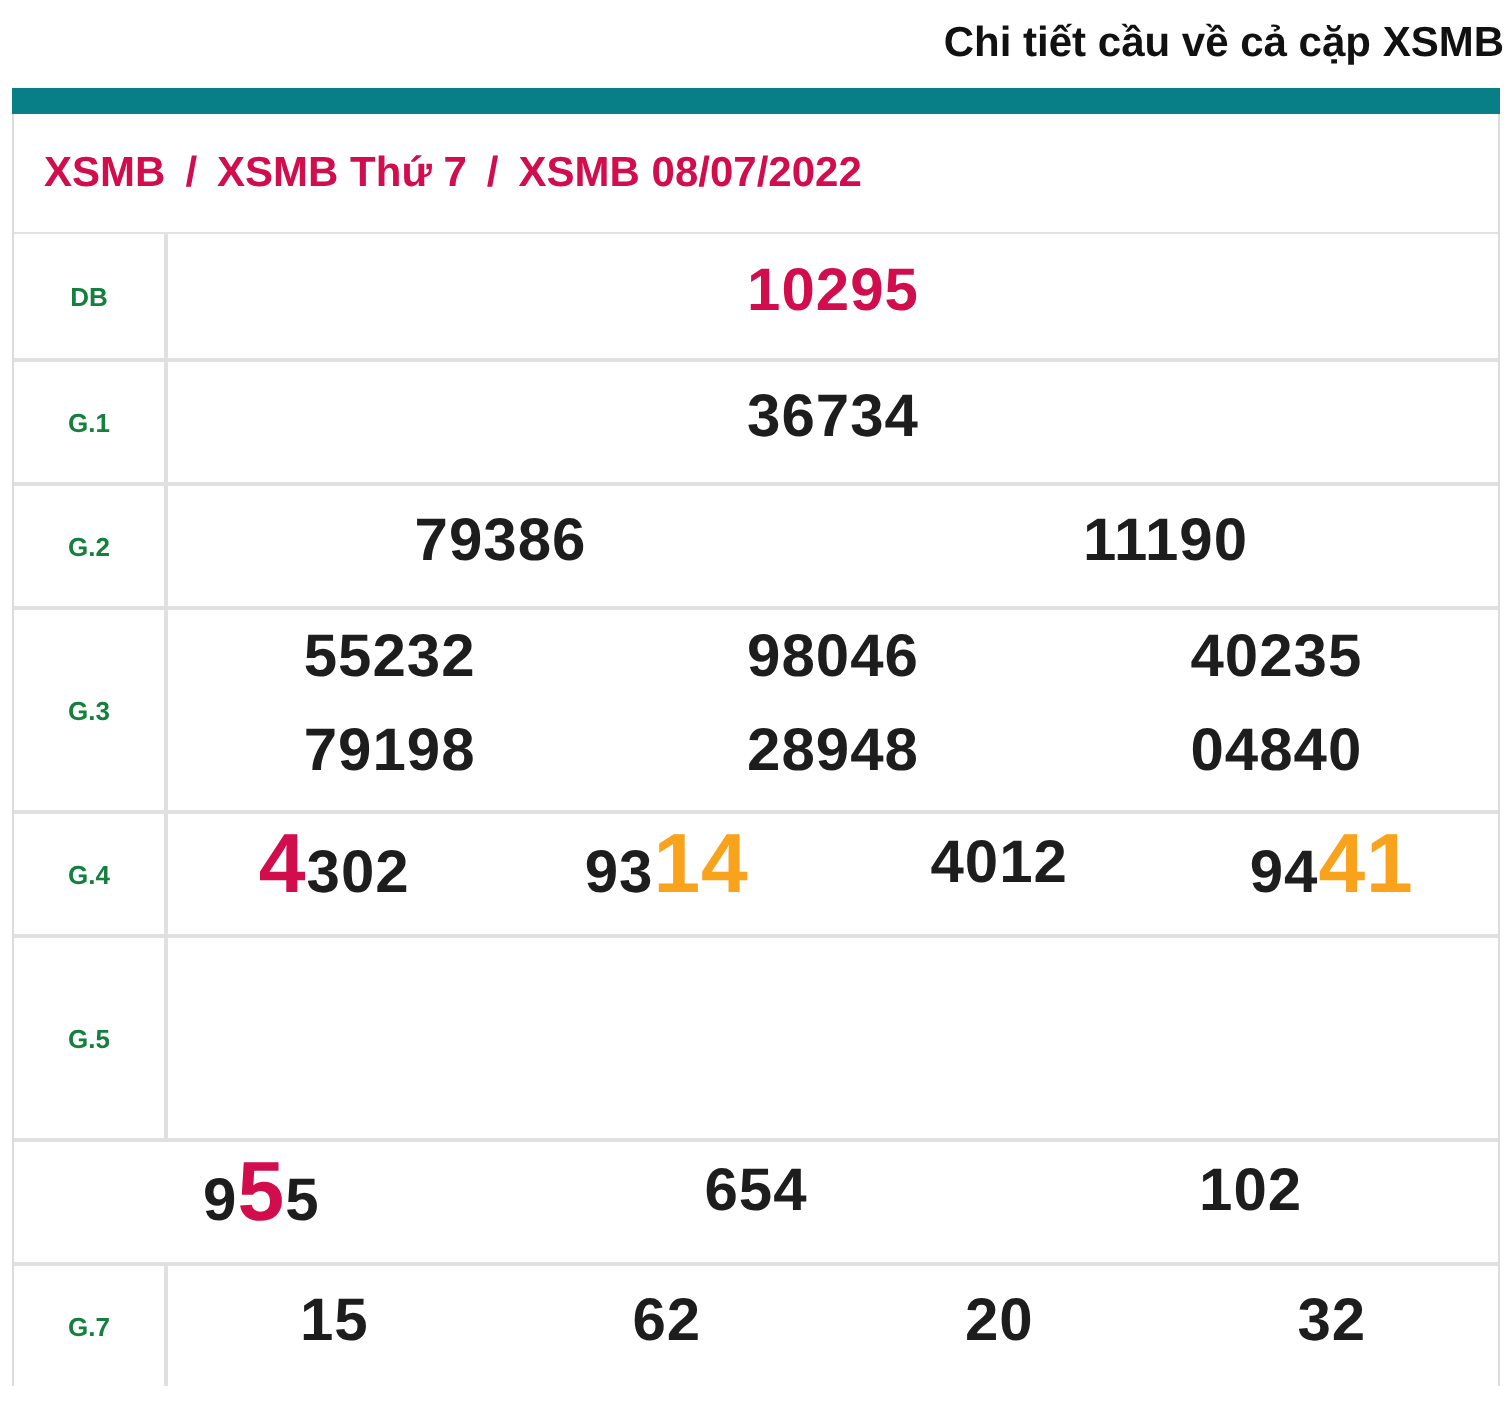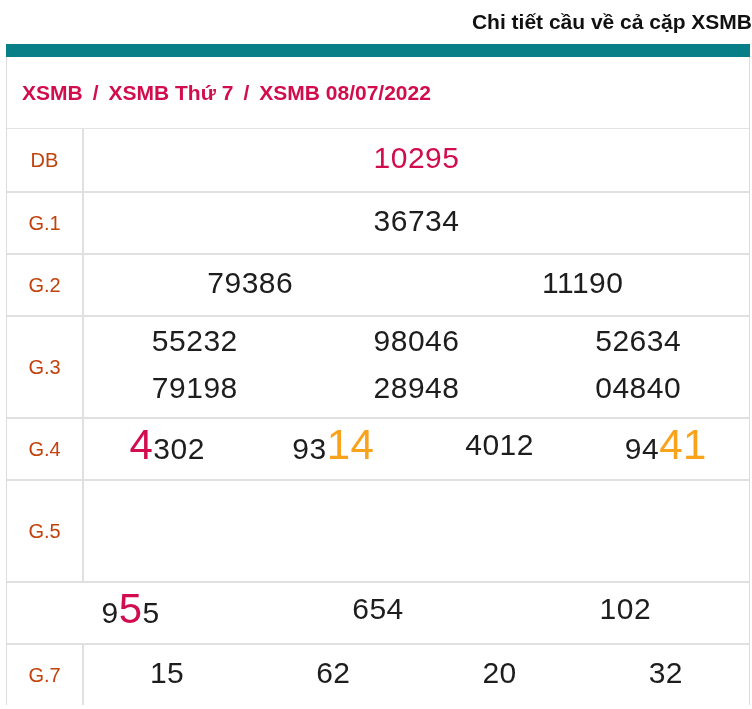--- a/index.html
+++ b/index.html
@@ -21,42 +21,42 @@
     margin:10px 0 10px 8px;
     text-align:right;
   }
   .panel{
     margin:0 2px 0 6px;
     border-left:1px solid #dcdcdc;border-right:1px solid #dcdcdc;
     background:#fff;
   }
   .teal-bar{height:13px;background:var(--teal);margin:0 -1px;}
   .breadcrumb{
-    height:72px;display:flex;align-items:center;gap:10px;
+    height:60px;display:flex;align-items:center;gap:10px;
     padding-left:15px;border-bottom:1px solid var(--border);
     font-size:21px;font-weight:700;
   }
   .breadcrumb a{color:var(--red);text-decoration:none;cursor:pointer;}
   .breadcrumb .sep{color:var(--red);font-weight:700;}
   .row{display:flex;min-height:62px;}
   .row.multi{min-height:102px;}
   .row + .row{border-top:2px solid #e0e0e0;}
   .row-label{
     width:77px;flex:0 0 77px;border-right:2px solid #e0e0e0;
     display:flex;align-items:center;justify-content:center;
-    font-size:20px;font-weight:400;color:#c2410c;
+    font-size:13px;font-weight:700;color:#15803d;
   }
   .row-content{
     flex:1;display:flex;flex-direction:column;justify-content:center;
     padding:2px 0;
   }
   .line{display:flex;line-height:42px;}
   .cell{flex:1;text-align:center;white-space:nowrap;}
   .seg{
-    font-size:30px;font-weight:400;color:var(--ink);
+    font-size:30px;font-weight:700;color:var(--ink);
     letter-spacing:0.5px;
   }
   .seg.big{font-size:42px;}
   .seg.c-red{color:var(--red);}
   .seg.c-orange{color:var(--orange);}
 </style>
 </head>
 <body>
 
 <h1 class="page-title">Chi tiết cầu về cả cặp XSMB</h1>
@@ -97,21 +97,21 @@
             <div class="cell"><span class="seg">11190</span></div>
           </div>
         </div>
       </div>
       <div class="row multi">
         <div class="row-label">G.3</div>
         <div class="row-content">
           <div class="line">
             <div class="cell"><span class="seg">55232</span></div>
             <div class="cell"><span class="seg">98046</span></div>
-            <div class="cell"><span class="seg">52634</span></div>
+            <div class="cell"><span class="seg">40235</span></div>
           </div>
           <div class="line">
             <div class="cell"><span class="seg">79198</span></div>
             <div class="cell"><span class="seg">28948</span></div>
             <div class="cell"><span class="seg">04840</span></div>
           </div>
         </div>
       </div>
       <div class="row">
         <div class="row-label">G.4</div>

